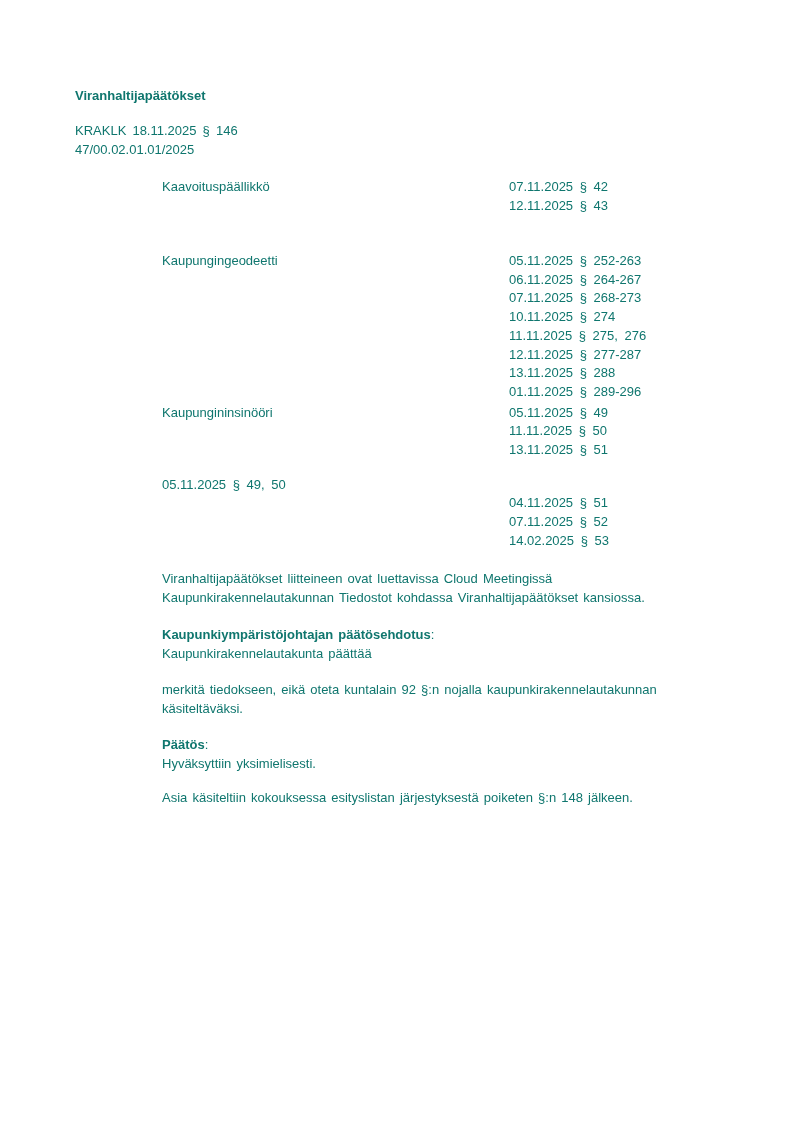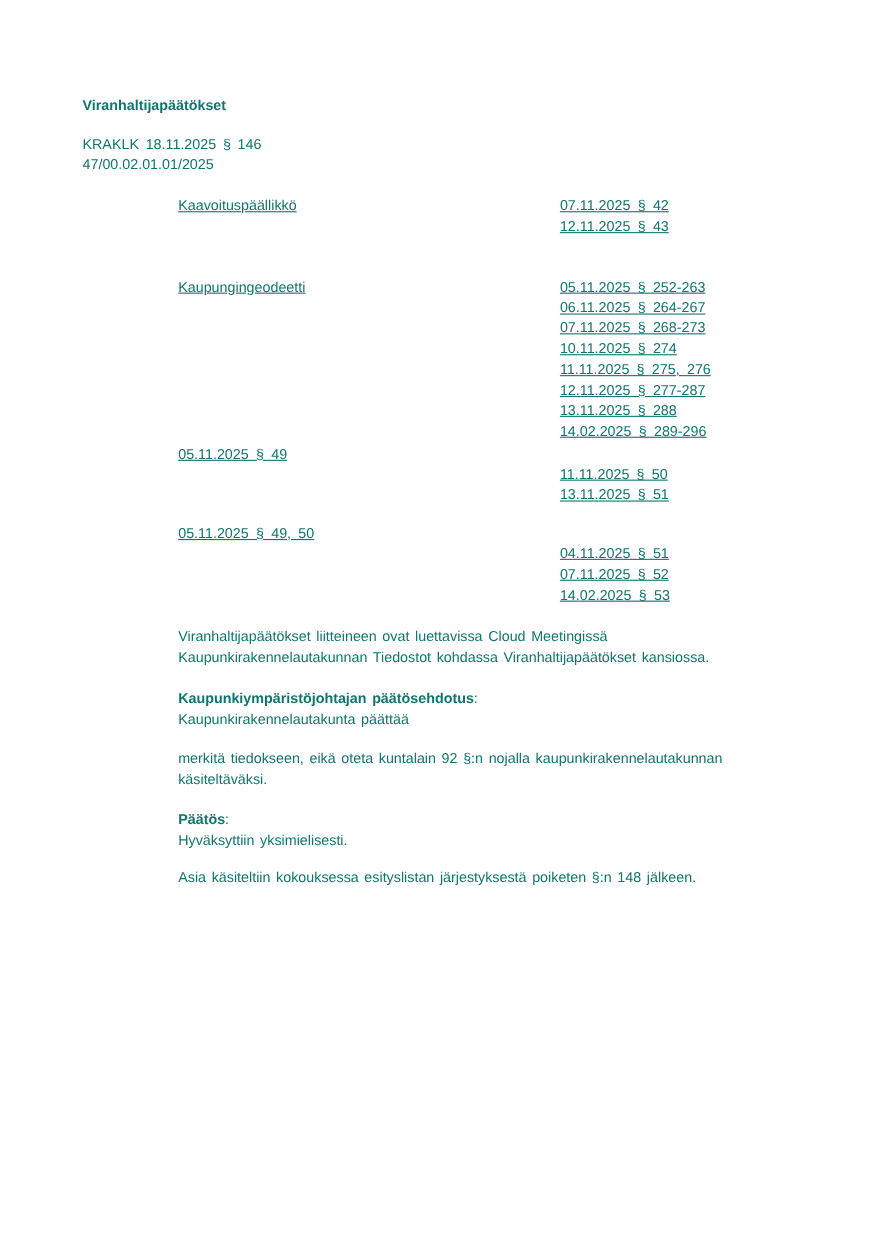--- a/index.html
+++ b/index.html
@@ -32,21 +32,20 @@
     word-spacing: 2.5px;
   }
   .line { white-space: pre; }
   .group {
     position: absolute;
     left: 162px;
   }
   .drow {
     display: grid;
     grid-template-columns: 347px auto;
-    text-decoration: underline;
   }
   .official { white-space: pre; }
   .entry {
     white-space: pre;
     word-spacing: 3px;
   }
   .block {
     position: absolute;
     left: 162px;
     word-spacing: 1.5px;
@@ -100,25 +99,26 @@
         <div class="drow">
           <span class="official"></span>
           <span class="entry">12.11.2025 § 277-287</span>
         </div>
         <div class="drow">
           <span class="official"></span>
           <span class="entry">13.11.2025 § 288</span>
         </div>
         <div class="drow">
           <span class="official"></span>
-          <span class="entry">14.02.2025 § 289-296</span>
+          <span class="entry">01.11.2025 § 289-296</span>
         </div>
       </div>
       <div class="group" style="top: 403.5px;">
         <div class="drow">
+          <span class="official">Kaupungininsinööri</span>
           <span class="entry">05.11.2025 § 49</span>
         </div>
         <div class="drow">
           <span class="official"></span>
           <span class="entry">11.11.2025 § 50</span>
         </div>
         <div class="drow">
           <span class="official"></span>
           <span class="entry">13.11.2025 § 51</span>
         </div>

